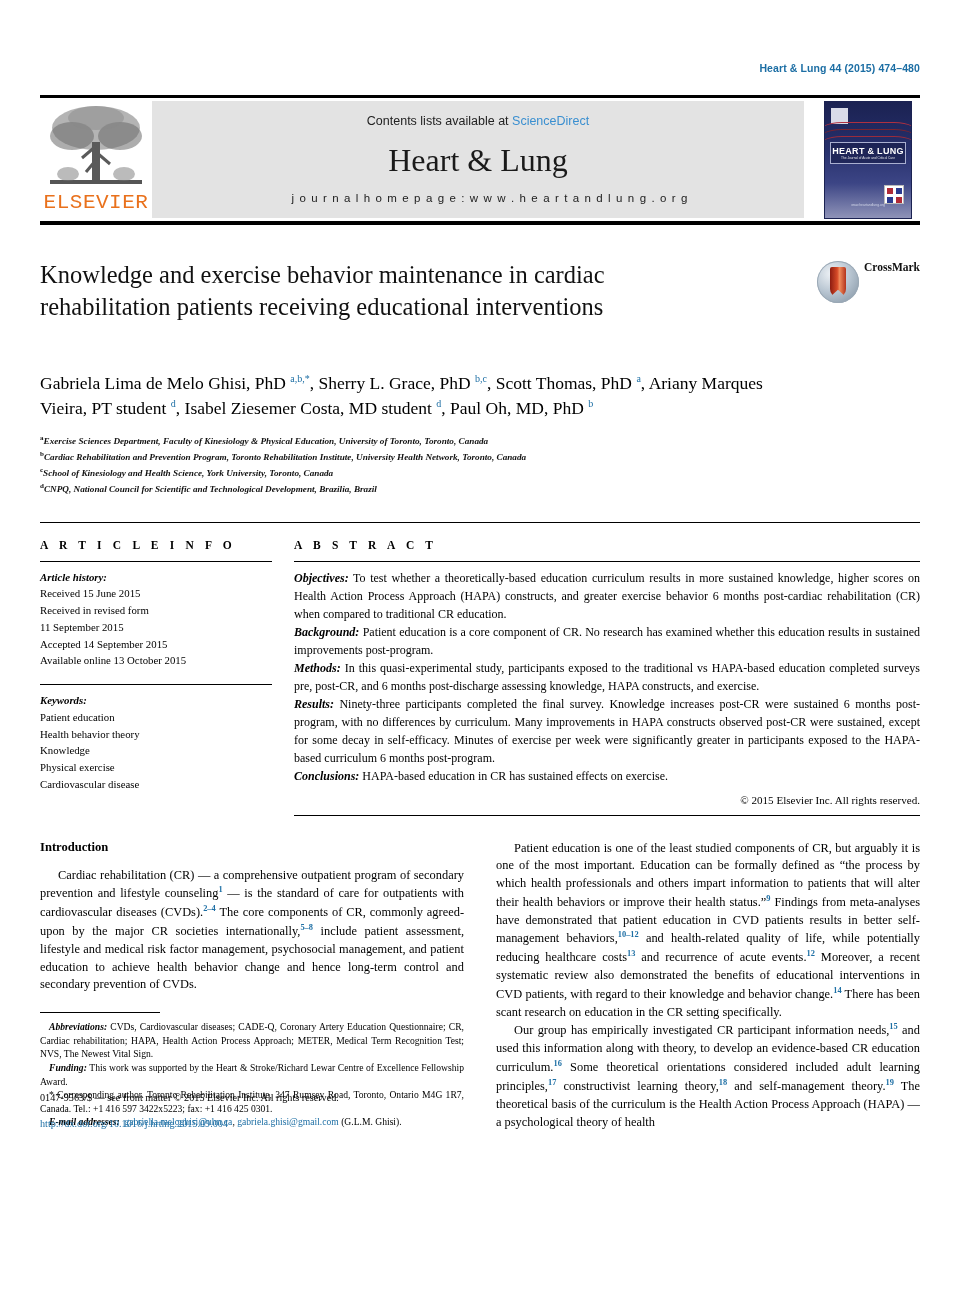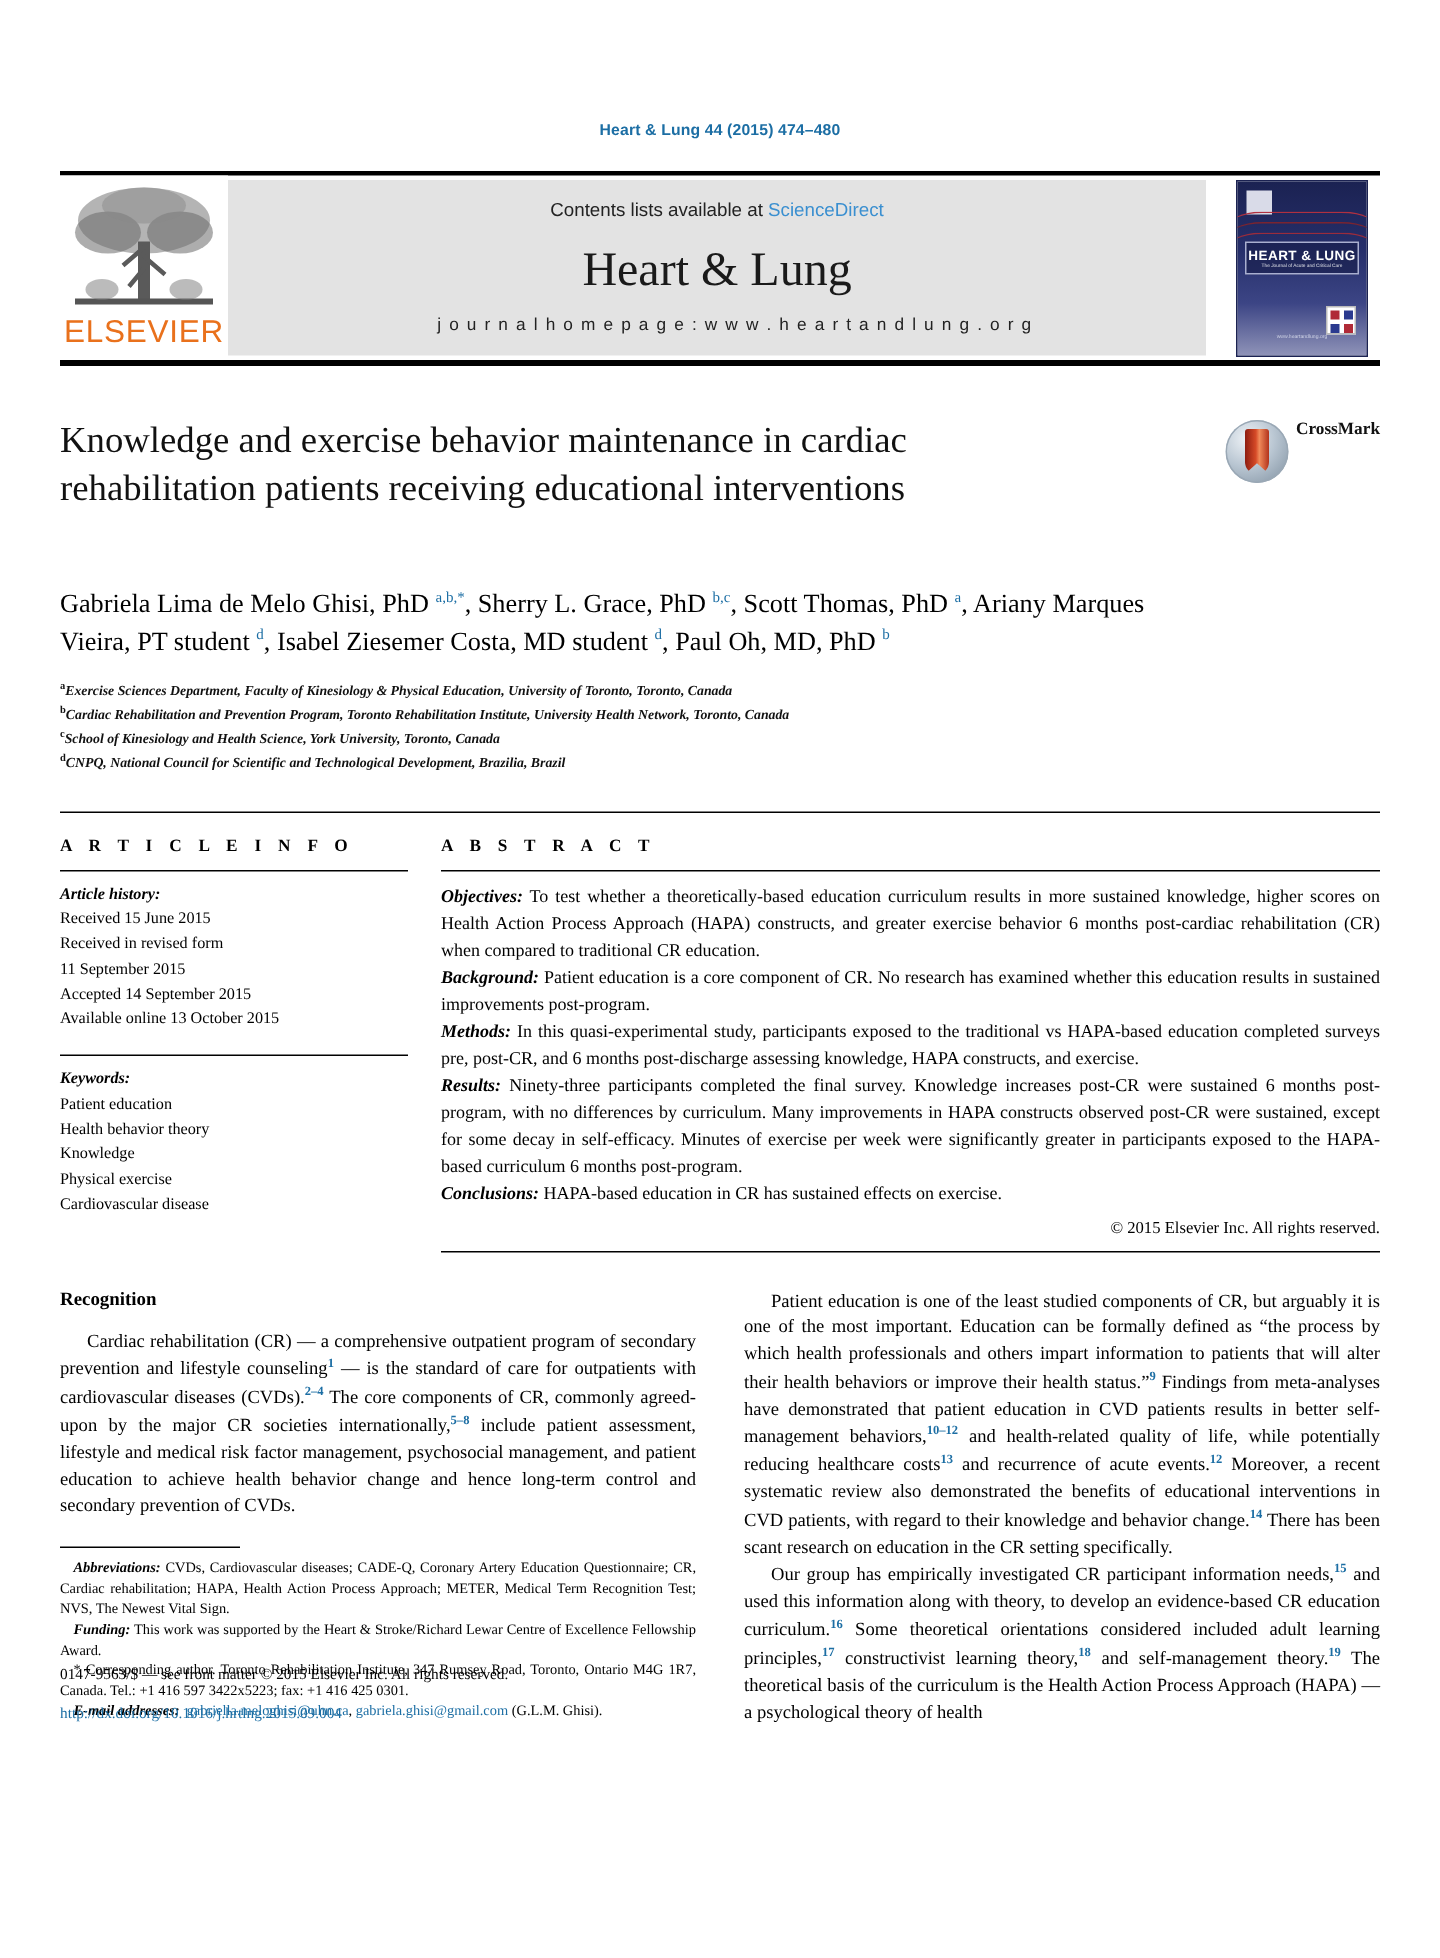--- a/index.html
+++ b/index.html
@@ -8,27 +8,27 @@
     width: 960px; height: 1305px;
     background: #ffffff;
     font-family: "Liberation Serif", "DejaVu Serif", serif;
     color: #000;
     overflow: hidden;
   }
   .page { position: relative; width: 960px; height: 1305px; padding: 0 40px; }
 
   
   .runhead {
-    text-align: center;
+    text-align: right;
     color: #1c6ea4;
     font-family: "Liberation Sans", sans-serif;
     font-weight: bold;
     font-size: 10.5px;
     letter-spacing: .1px;
-    padding-top: 81px;
+    padding-top: 62px;
   }
 
   
   .masthead {
     margin-top: 21px;
     border-top: 3px solid #000;
     border-bottom: 4px solid #000;
     display: flex;
     align-items: stretch;
     height: 130px;
@@ -36,21 +36,21 @@
   .elsevier-box {
     width: 112px; flex: 0 0 112px;
     display: flex; flex-direction: column;
     align-items: center; justify-content: flex-start;
     padding-top: 4px;
     background: #fff;
   }
   .tree-svg { width: 100px; height: 92px; display:block; }
   .elsevier-word {
     color: #E9711C;
-    font-family: Liberation Sans, sans-serif;
+    font-family: Liberation Mono, monospace;
     font-size: 21px;
     letter-spacing: .5px;
     line-height: 1;
     margin-top: -2px;
   }
   .center-box {
     flex: 1 1 auto;
     background: #e3e3e3;
     margin: 3px 0 3px 0;
     display: flex; flex-direction: column;
@@ -374,21 +374,21 @@
           <p><span class="lab">Results:</span><span> Ninety-three participants completed the final survey. Knowledge increases post-CR were sustained 6 months post-program, with no differences by curriculum. Many improvements in HAPA constructs observed post-CR were sustained, except for some decay in self-efficacy. Minutes of exercise per week were significantly greater in participants exposed to the HAPA-based curriculum 6 months post-program.</span></p>
           <p><span class="lab">Conclusions:</span><span> HAPA-based education in CR has sustained effects on exercise.</span></p>
         </div>
       <div class="copyright">© 2015 Elsevier Inc. All rights reserved.</div>
       <div class="abs-bottom-rule"></div>
     </div>
   </div>
 
   <div class="body-cols">
     <div class="bcol">
-      <div class="h2">Recognition</div>
+      <div class="h2">Introduction</div>
       <div id="left-paras">
           <p class="para"><span>Cardiac rehabilitation (CR) — a comprehensive outpatient program of secondary prevention and lifestyle counseling</span><sup class="ref">1</sup><span> — is the standard of care for outpatients with cardiovascular diseases (CVDs).</span><sup class="ref">2–4</sup><span> The core components of CR, commonly agreed-upon by the major CR societies internationally,</span><sup class="ref">5–8</sup><span> include patient assessment, lifestyle and medical risk factor management, psychosocial management, and patient education to achieve health behavior change and hence long-term control and secondary prevention of CVDs.</span></p>
         </div>
 
       <div class="fn-wrap">
         <div class="footnotes"></div>
         <p class="fn">
           <span class="it">Abbreviations:</span><span> CVDs, Cardiovascular diseases; CADE-Q, Coronary Artery Education Questionnaire; CR, Cardiac rehabilitation; HAPA, Health Action Process Approach; METER, Medical Term Recognition Test; NVS, The Newest Vital Sign.</span>
         </p>
         <p class="fn">

